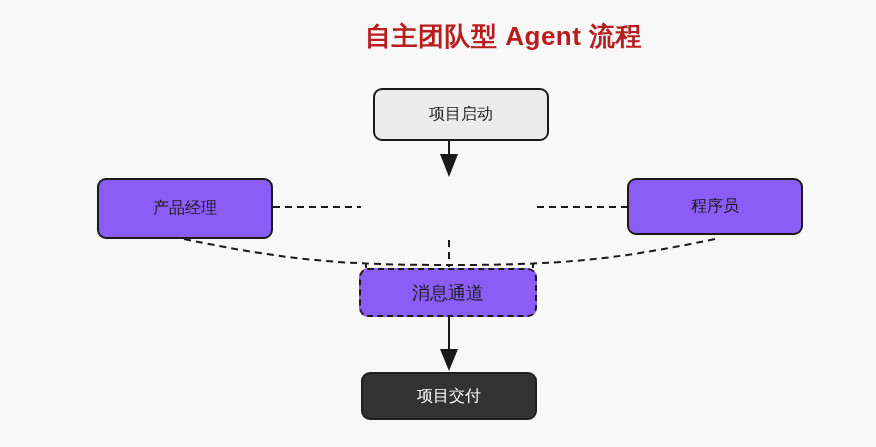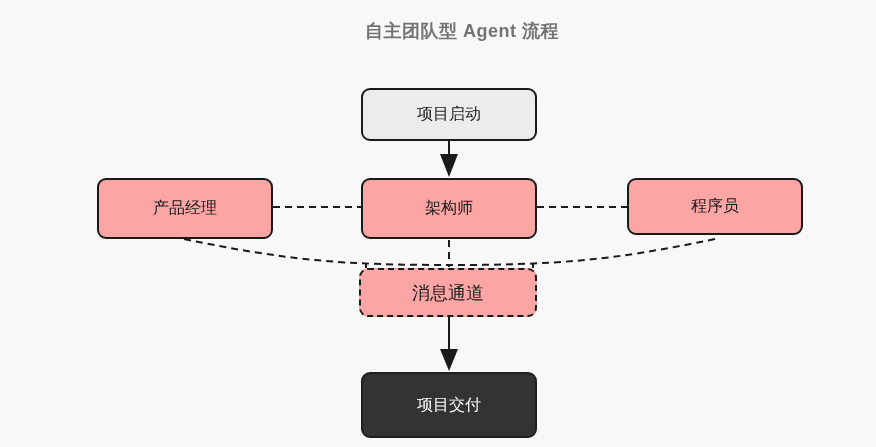--- a/index.html
+++ b/index.html
@@ -6,49 +6,49 @@
   body{font-family:"Liberation Sans","DejaVu Sans",sans-serif;}
   .canvas{
     position:relative;
     width:876px;height:447px;
     background:#f8f8f8;
     overflow:hidden;
   }
   .title{
     position:absolute;
     left:365px;top:19px;
-    font-size:18px;
+    font-size:26px;
     font-weight:bold;
-    color:#737373;
+    color:#b91c1c;
     white-space:nowrap;
     letter-spacing:0.5px;
   }
   svg.connectors{position:absolute;left:0;top:0;}
   .node{
     position:absolute;
     box-sizing:border-box;
     border:2px solid #1a1a1a;
     border-radius:9px;
-    background:#fca5a5;
+    background:#8b5cf6;
     color:#1a1a1a;
     font-size:16px;
     display:flex;
     align-items:center;
     justify-content:center;
     text-align:center;
   }
-  .node--light{background:#ececec;}
+  .node--light{background:#ececec;margin-left:12px;}
   .node--dark{background:#333333;color:#ffffff;border-color:#1f1f1f;}
   .node--dashed{border-style:dashed;}
   .node-start{left:361px;top:88px;width:176px;height:53px;}
   .node-pm{left:97px;top:178px;width:176px;height:61px;}
   .node-architect{left:361px;top:178px;width:176px;height:61px;}
   .node-programmer{left:627px;top:178px;width:176px;height:57px;}
   .node-channel{left:359px;top:268px;width:178px;height:49px;font-size:18px;}
-  .node-delivery{left:361px;top:372px;width:176px;height:66px;}
+  .node-delivery{left:361px;top:372px;width:176px;height:48px;}
 </style>
 </head>
 <body>
 
 <div class="canvas">
 
   <div class="title">自主团队型 Agent 流程</div>
 
   <svg class="connectors" width="876" height="447" viewBox="0 0 876 447">
 
@@ -77,23 +77,20 @@
   </svg>
 
   <div class="node node--light node-start">
     <span>项目启动</span>
   </div>
 
   <div class="node node-pm">
     <span>产品经理</span>
   </div>
 
-  <div class="node node-architect">
-    <span>架构师</span>
-  </div>
 
   <div class="node node-programmer">
     <span>程序员</span>
   </div>
 
   <div class="node node--dashed node-channel">
     <span>消息通道</span>
   </div>
 
   <div class="node node--dark node-delivery">

